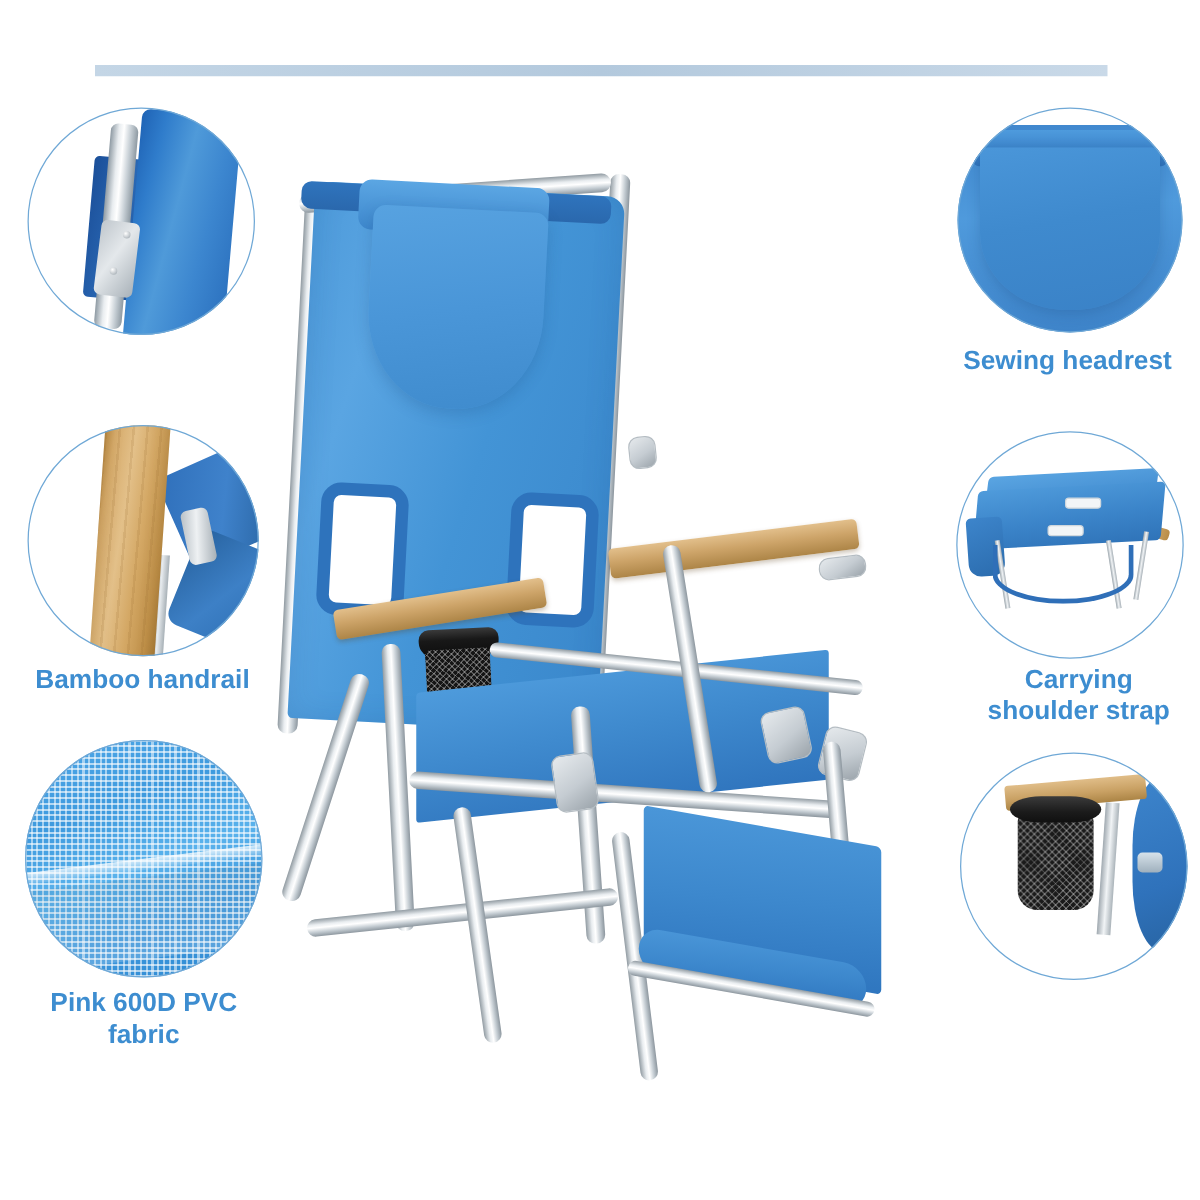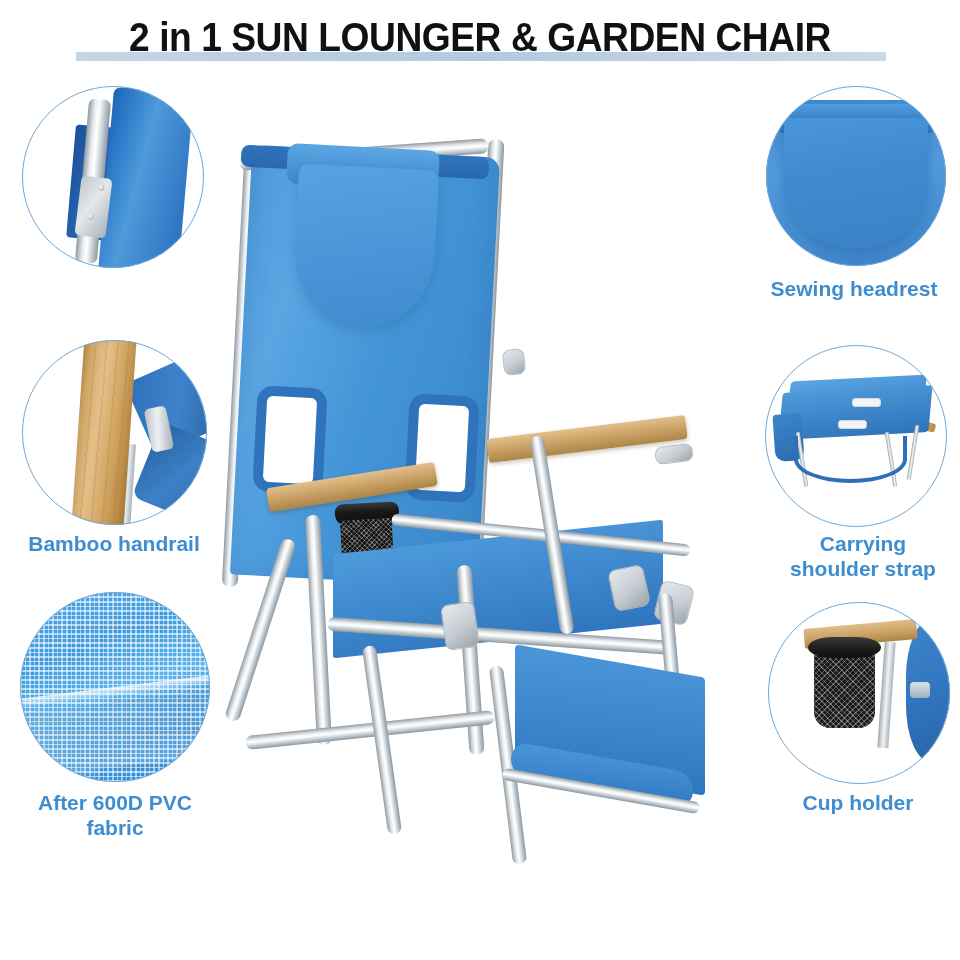--- a/index.html
+++ b/index.html
@@ -334,23 +334,20 @@
     text-align: center;
     transform: scaleX(0.97);
     white-space: nowrap;
   }
 </style>
 </head>
 <body>
 
 <div id="page">
 
-  <div id="title-block">
-    <div id="title-text">2 in 1 SUN LOUNGER &amp; GARDEN CHAIR</div>
-  </div>
   <div id="title-underline"></div>
 
   <div class="circle" style="left:22px; top:86px; width:182px; height:182px;">
     <div class="alu-photo">
       <div class="alu-fabric2"></div>
       <div class="alu-fabric"></div>
       <div class="alu-tube"></div>
       <div class="alu-bracket">
         <div class="alu-rivet" style="left:58%; top:12%;"></div>
         <div class="alu-rivet" style="left:34%; top:62%;"></div>
@@ -373,21 +370,21 @@
   <div class="circle-ring" style="left:22px; top:340px; width:185px; height:185px;"></div>
   <div class="callout-label" style="left:0px; top:531px; width:228px;">Bamboo handrail</div>
 
   <div class="circle" style="left:20px; top:592px; width:190px; height:190px;">
     <div class="mesh">
       <div class="mesh-fold2"></div>
       <div class="mesh-fold"></div>
     </div>
   </div>
   <div class="circle-ring" style="left:20px; top:592px; width:190px; height:190px;"></div>
-  <div class="callout-label" style="left:15px; top:790px; width:200px;">After 600D PVC
+  <div class="callout-label" style="left:15px; top:790px; width:200px;">Pink 600D PVC
 fabric</div>
 
   <div class="circle" style="left:766px; top:86px; width:180px; height:180px;">
     <div class="head-photo">
       <div class="head-back"></div>
       <div class="head-bar"></div>
       <div class="head-flap"></div>
     </div>
   </div>
   <div class="circle-ring" style="left:766px; top:86px; width:180px; height:180px;"></div>
@@ -416,21 +413,20 @@
     <div class="cup-photo">
       <div class="cup-blue"></div>
       <div class="cup-wood"></div>
       <div class="cup-post"></div>
       <div class="cup-net"></div>
       <div class="cup-rim"></div>
       <div class="cup-knob"></div>
     </div>
   </div>
   <div class="circle-ring" style="left:768px; top:602px; width:182px; height:182px;"></div>
-  <div class="callout-label" style="left:760px; top:790px; width:196px;">Cup holder</div>
 
   <div id="product">
 
     <div class="p back-frame-l tube" style="left:18px; top:52px; width:16px; height:430px; transform:rotate(3deg);"></div>
     <div class="p back-frame-r tube" style="left:262px; top:34px; width:16px; height:440px; transform:rotate(3deg);"></div>
     <div class="p tube-h" style="left:24px; top:42px; width:250px; height:15px; transform:rotate(-4deg); border-radius:10px;"></div>
 
     <div class="p back-fabric" style="left:26px; top:46px; width:248px; height:430px; transform:rotate(3deg);"></div>
     <div class="p back-edge" style="left:26px; top:46px; width:248px; height:22px; transform:rotate(3deg);"></div>
 

